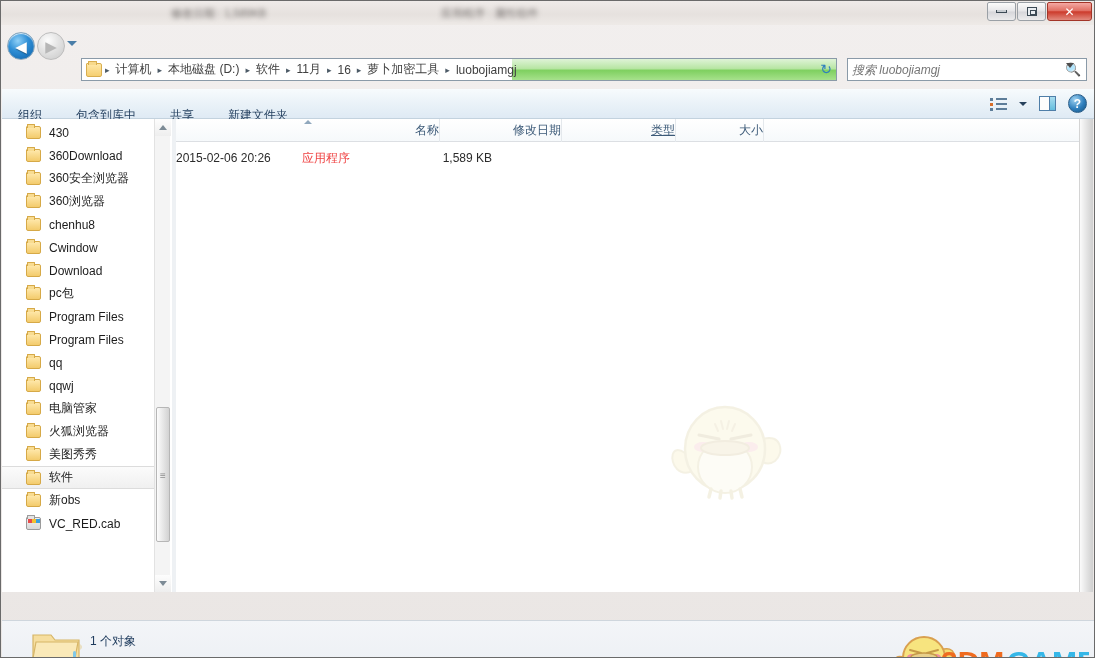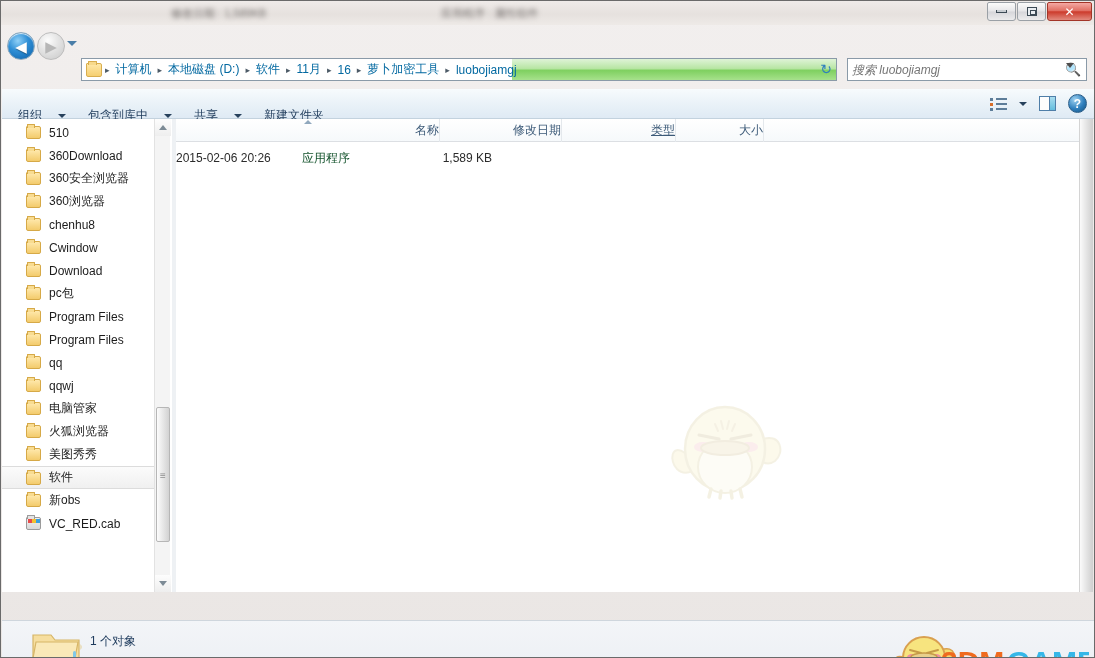--- a/index.html
+++ b/index.html
@@ -83,21 +83,21 @@
   #crumbs { position: relative; display: flex; align-items: center; padding-left: 4px; z-index: 2; }
   .crumb-folder {
     width: 16px; height: 14px; margin-right: 2px; position: relative;
     background: linear-gradient(180deg,#ffe8a8 0%,#f5cf72 100%);
     border: 1px solid #d9ae4e; border-radius: 1px 2px 2px 2px;
   }
   .crumb-folder::before {
     content:""; position:absolute; left:1px; top:-3px; width:7px; height:3px;
     background:#f7d98b; border:1px solid #d9ae4e; border-bottom:0; border-radius:1px 1px 0 0;
   }
-  .crumb { font-size: 12px; color: #0369a1; padding: 0 5px; white-space: nowrap; }
+  .crumb { font-size: 12px; color: #404040; padding: 0 5px; white-space: nowrap; }
   .csep { color: #4c5a66; font-size: 9px; padding: 0 1px; }
   #crumbchev {
     position: absolute; right: 22px; top: 38px; width: 0; height: 0;
     border-left: 4px solid transparent; border-right: 4px solid transparent;
     border-top: 5px solid #4d4d4d; z-index: 3;
   }
   #refreshbtn {
     position: absolute; left: 816px; top: 35px; width: 18px; height: 18px;
     color: #2f7fbd; font-size: 14px; text-align: center; line-height: 18px; z-index: 3;
   }
@@ -121,21 +121,21 @@
   .menuitem { font-size: 12px; color: #13233a; }
   .menuitem u { text-decoration: underline; }
 
   
   #toolbar {
     position: absolute; left: 1px; top: 88px; width: 1093px; height: 30px;
     background: linear-gradient(180deg,#f7fbfd 0%,#eaf2f8 50%,#dfeaf4 100%);
     border-bottom: 1px solid #c3d2de;
     display: flex; align-items: center; padding-left: 16px; gap: 22px;
   }
-  .tbitem { font-size: 12px; color: #1f3b5b; display: flex; align-items: center; gap: 16px; margin-top: 24px; }
+  .tbitem { font-size: 12px; color: #1f3b5b; display: flex; align-items: flex-end; gap: 4px; margin-top: 24px; }
   .tcaret { width: 0; height: 0; border-left: 4px solid transparent; border-right: 4px solid transparent; border-top: 4px solid #27415c; }
   #toolright { position: absolute; right: 8px; display: flex; align-items: center; gap: 12px; }
   #viewicon { width: 17px; height: 14px; position: relative; }
   #viewicon i {
     position: absolute; display: block; background: #5d7d99;
   }
   #panelicon { width: 17px; height: 15px; border: 1px solid #4f7ea8; background: #ffffff; display: flex; }
   #panelicon .pl { flex: 1; background: #fdfdfd; }
   #panelicon .pr { width: 6px; background: linear-gradient(180deg,#a9ddef 0%,#64bede 100%); border-left: 1px solid #4f7ea8; }
   #helpicon {
@@ -224,21 +224,21 @@
   .col.c3 { width: 114px; text-decoration: underline; }
   .col.c4 { width: 88px; }
   #sortmark {
     position: absolute; left: 50%; top: 1px; margin-left: -4px;
     width: 0; height: 0; border-left: 4px solid transparent; border-right: 4px solid transparent;
     border-bottom: 4px solid #90a8bd;
   }
   .filerow { position: absolute; left: 0; top: 28px; width: 905px; height: 22px; display: flex; align-items: center; }
   .fname { width: 264px; padding-left: 9px; display: flex; align-items: center; gap: 7px; font-size: 12px; color: #121212; }
   .fdate { width: 122px; font-size: 12px; color: #2b2b2b; }
-  .ftype { width: 114px; font-size: 12px; color: #14532d; padding-left: 4px; }
+  .ftype { width: 114px; font-size: 12px; color: #ef4444; padding-left: 4px; }
   .fsize { width: 88px; font-size: 12px; color: #2b2b2b; text-align: right; padding-right: 8px; }
   #exeicon {
     width: 16px; height: 16px; position: relative;
     background: linear-gradient(180deg,#f09a9a 0%,#e06565 100%);
     border: 1px solid #c74b4b;
   }
   #exeicon::after {
     content: "✖"; position: absolute; left: 50%; top: 50%; transform: translate(-50%,-50%);
     color: #ffffff; font-size: 10px;
   }
@@ -359,21 +359,21 @@
         <span class="pr"></span>
       </span>
       <span id="helpicon">?</span>
     </span>
   </div>
 
   <div id="navpane">
     <div id="navlist">
         <div class="navrow">
           <span class="nfolder"></span>
-          <span>510</span>
+          <span>430</span>
         </div>
         <div class="navrow">
           <span class="nfolder"></span>
           <span>360Download</span>
         </div>
         <div class="navrow">
           <span class="nfolder"></span>
           <span>360安全浏览器</span>
         </div>
         <div class="navrow">

